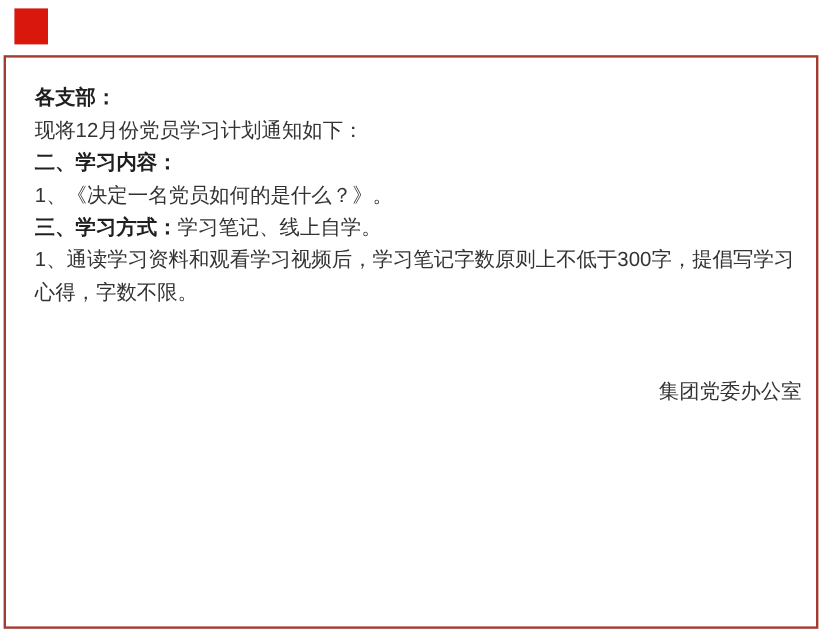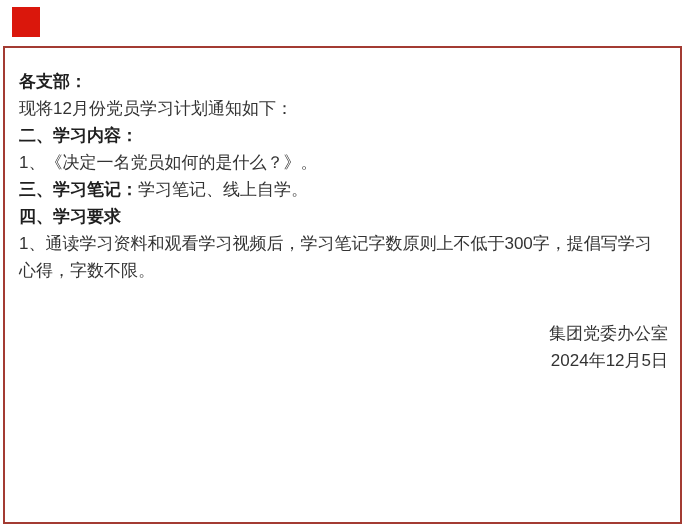--- a/index.html
+++ b/index.html
@@ -24,36 +24,36 @@
   }
   .notice-box {
     position: absolute;
     left: 3px;
     top: 46px;
     width: 679px;
     height: 478px;
     box-sizing: border-box;
     border: 2px solid var(--border-red, #a33b32);
     background: var(--background, #ffffff);
-    padding: 20px 12px 0 14px;
+    padding: 20px 12px 0 24px;
   }
   .line {
     margin: 0;
     font-size: 17px;
     line-height: 27px;
     color: var(--text, #333333);
     text-align: left;
     word-break: break-all;
   }
   .line b {
     font-weight: 700;
     color: var(--bold-text, #1f1f1f);
   }
   .signature {
-    margin-top: 36px;
+    margin-top: 56px;
     text-align: right;
   }
   .signature .line {
     text-align: right;
   }
 </style>
 </head>
 <body>
 
 <div class="red-square"></div>
@@ -63,25 +63,23 @@
   <p class="line"><b>各支部：</b><span></span></p>
 
   <p class="line"><b></b><span>现将12月份党员学习计划通知如下：</span></p>
 
 
   <p class="line"><b>二、学习内容：</b><span></span></p>
 
   <p class="line"><b></b><span>1、《决定一名党员如何的是什么？》。</span></p>
 
 
-  <p class="line"><b>三、学习笔记：</b><span>学习笔记、线上自学。</span></p>
+  <p class="line"><b>三、学习方式：</b><span>学习笔记、线上自学。</span></p>
 
-  <p class="line"><b>四、学习要求</b><span></span></p>
 
   <p class="line"><b></b><span>1、通读学习资料和观看学习视频后，学习笔记字数原则上不低于300字，提倡写学习心得，字数不限。</span></p>
 
 
   <div class="signature">
     <p class="line">集团党委办公室</p>
-    <p class="line">2024年12月5日</p>
   </div>
 
 </div>
 
 </body></html>

